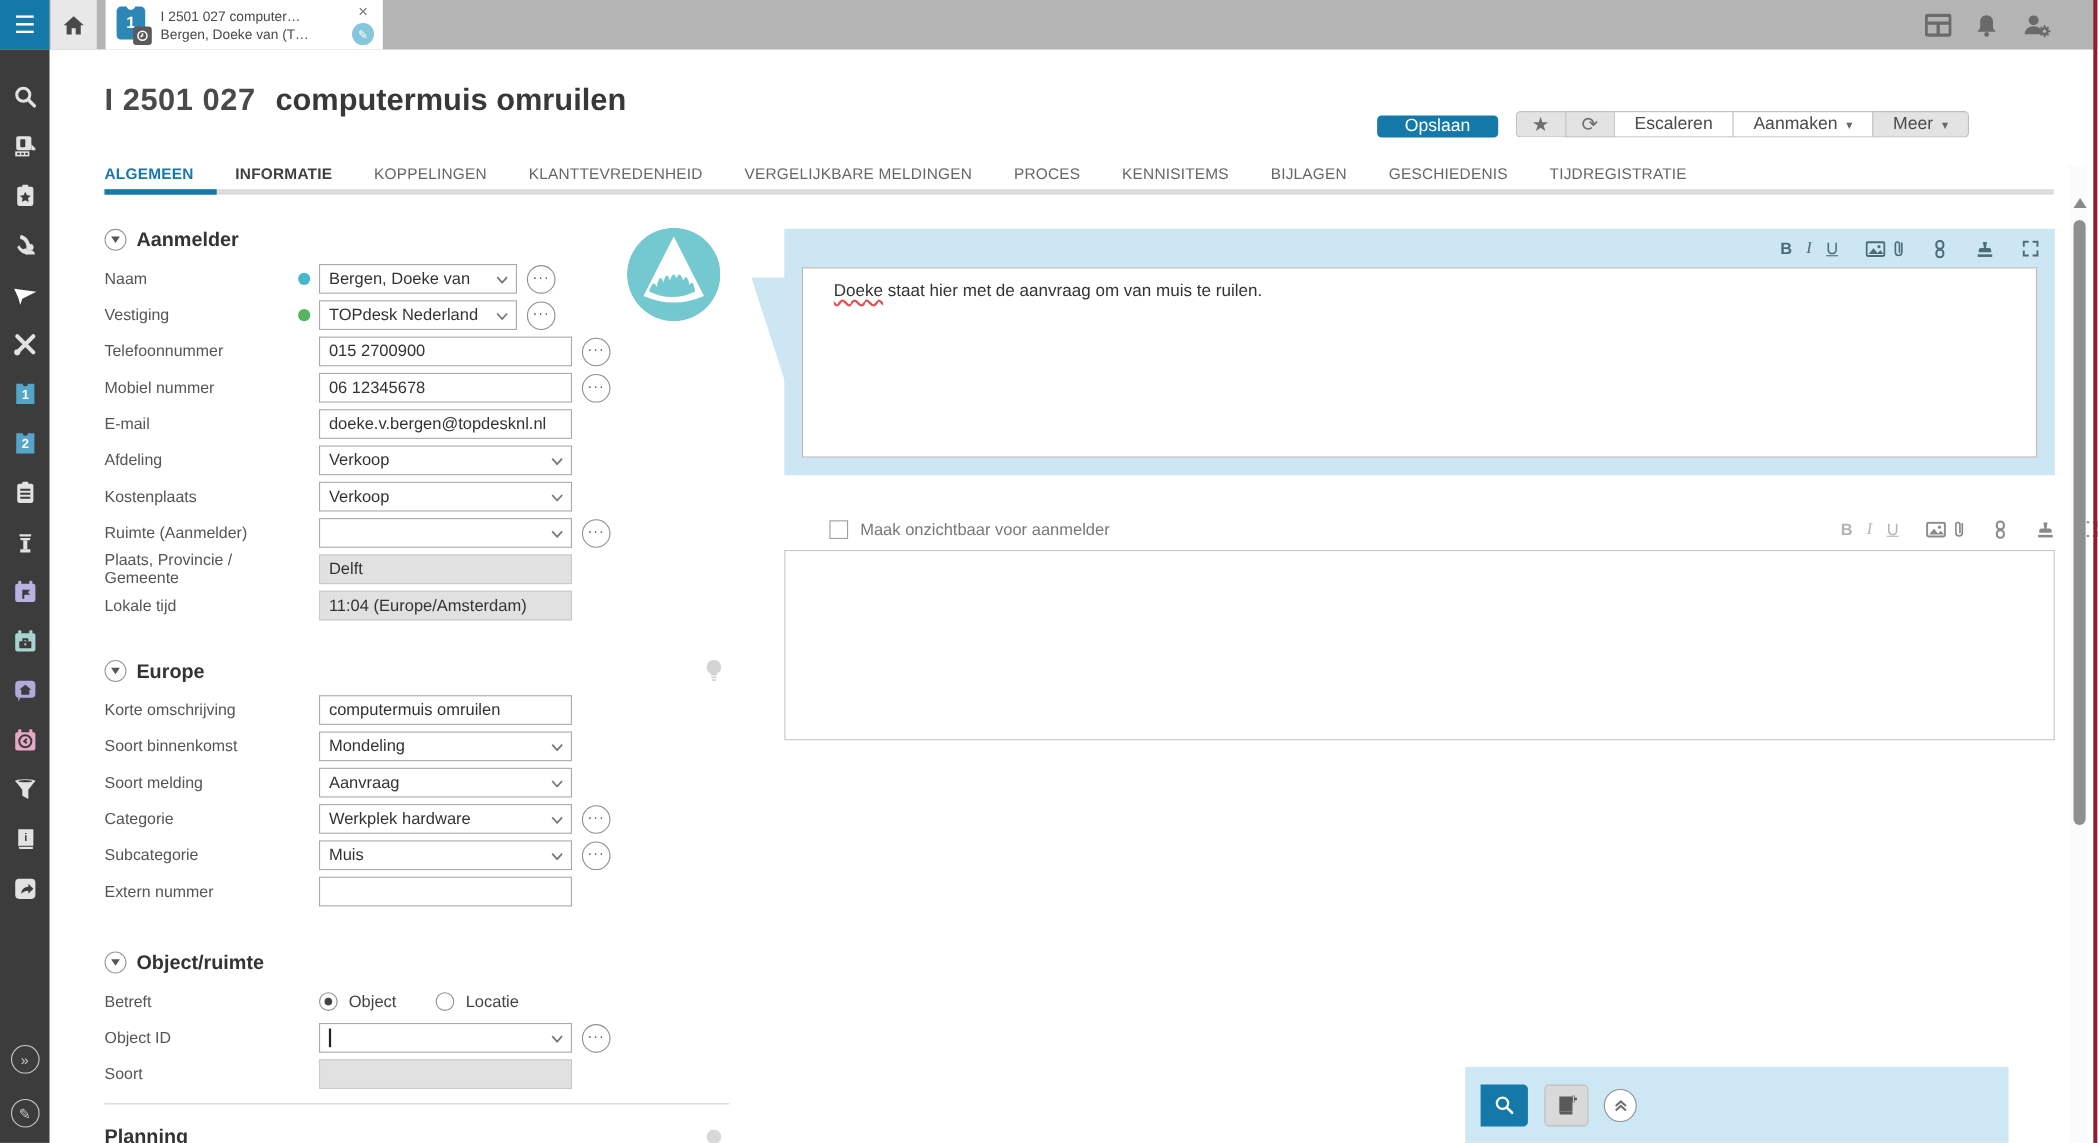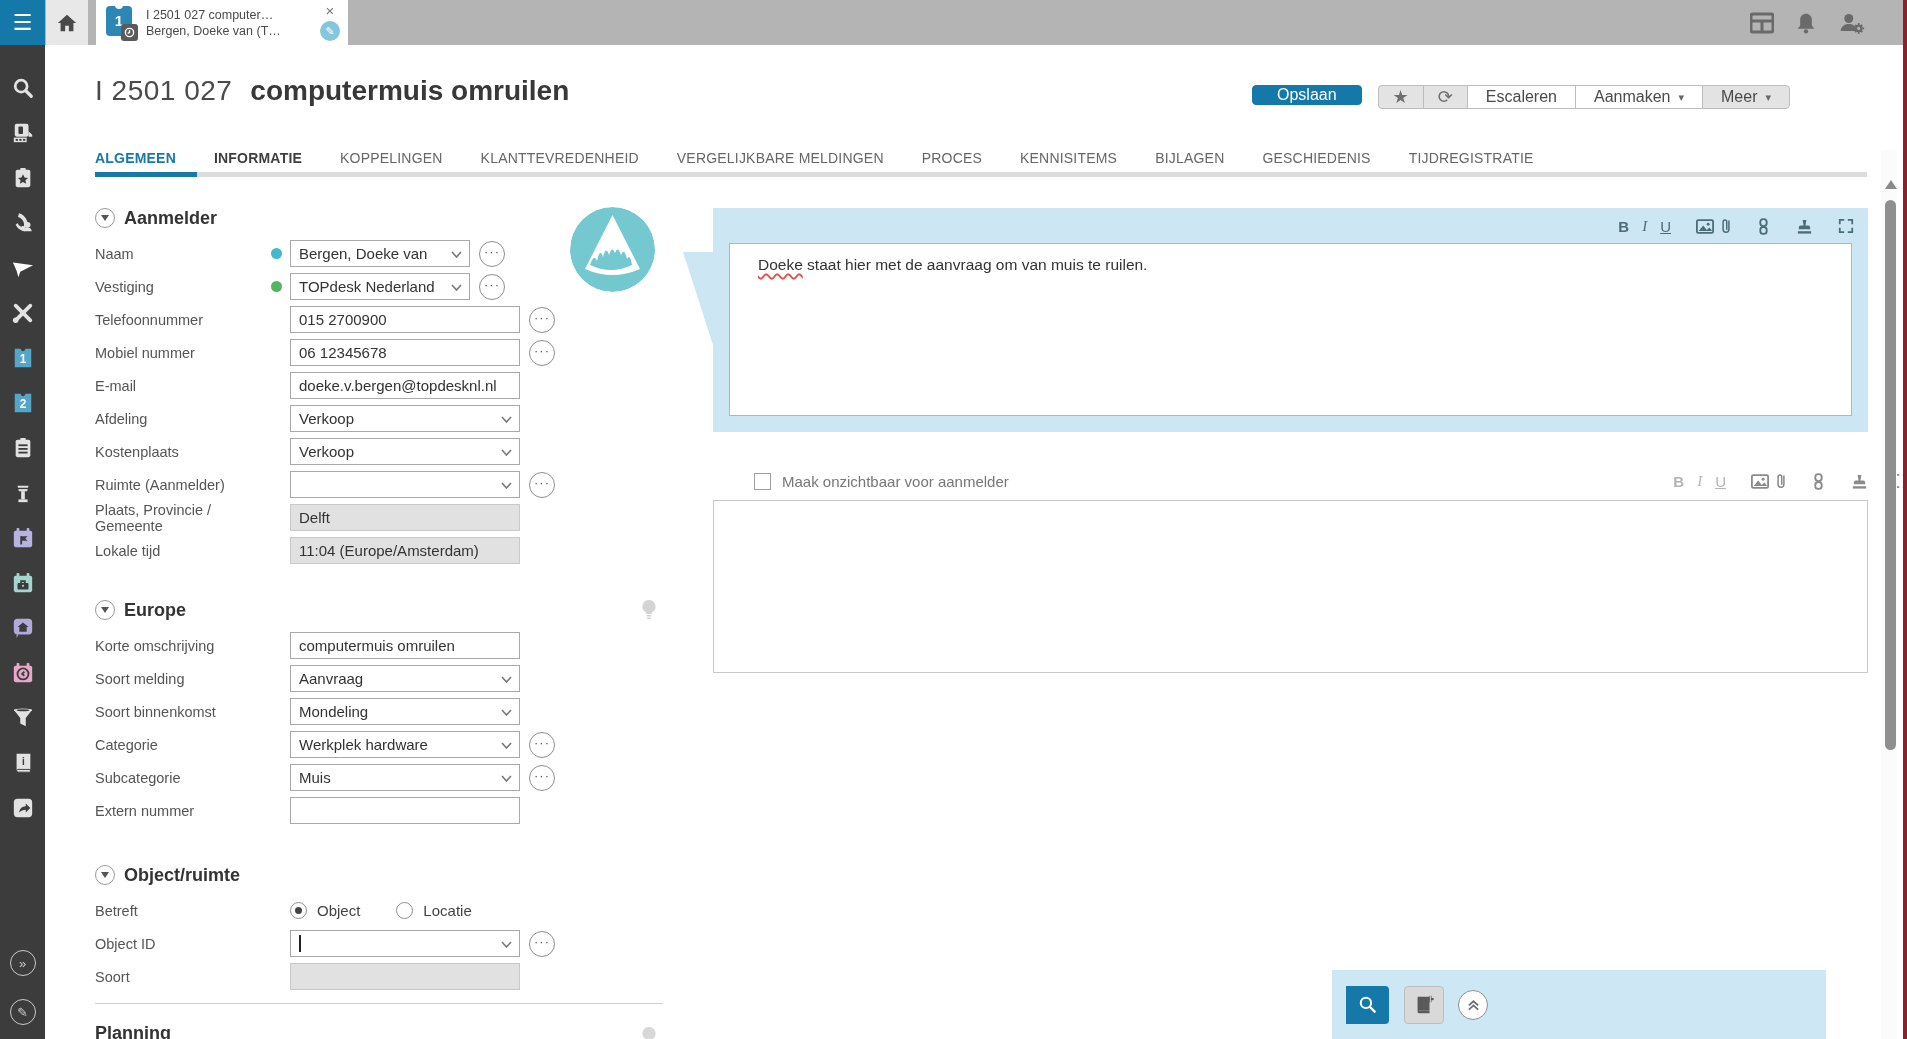--- a/index.html
+++ b/index.html
@@ -30,23 +30,23 @@
   
   .sidebar{position:absolute;left:0;top:45px;width:45px;height:994px;background:#3c3c3c;
     display:flex;flex-direction:column;align-items:center;padding:32px 0 14px 0;gap:23px;}
   .sic{width:22px;height:22px;flex:0 0 22px;cursor:pointer;display:flex;align-items:center;justify-content:center;}
   .sic-bottom{margin-top:auto;}
   .circ-btn{width:26px;height:26px;border:1.5px solid #c9c9c9;border-radius:50%;color:#c9c9c9;
     display:flex;align-items:center;justify-content:center;font-size:13px;cursor:pointer;background:transparent;}
 
   
   .page-title{position:absolute;left:95px;top:75px;font-size:28px;color:#4a4a4a;white-space:nowrap;}
-  .page-title .num{font-weight:400;letter-spacing:.5px;}
+  .page-title .num{font-weight:700;letter-spacing:.5px;}
   .page-title .nam{font-weight:700;color:#383838;margin-left:18px;}
-  .actions{position:absolute;top:85px;right:117px;height:40px;display:flex;align-items:flex-start;}
+  .actions{position:absolute;top:85px;right:117px;height:40px;display:flex;align-items:flex-end;}
   .btn{display:flex;align-items:center;justify-content:center;font-size:16px;color:#4a4a4a;cursor:pointer;
     border:1px solid #bdbdbd;background:#fff;padding:0 18px;}
   .btn.gray{background:#e3e3e3;}
   .btn.primary{background:#1478a8;border-color:#1478a8;color:#fff;border-radius:4px;margin-right:16px;padding:0 24px;}
   .btn-group{display:flex;border-radius:4px;overflow:hidden;}
   .btn-group .btn{border-right-width:0;}
   .btn-group .btn:first-child{border-radius:4px 0 0 4px;}
   .btn-group .btn:last-child{border-right-width:1px;border-radius:0 4px 4px 0;}
   .btn .caret{font-size:11px;margin-left:8px;color:#666;}
   .btn.icon-btn{padding:0 14px;color:#6f6f6f;font-size:18px;}
@@ -599,34 +599,34 @@
           </svg></span>
     </div>
     <div class="frow">
       <span class="flabel">Korte omschrijving</span>
       <span class="dotwrap"></span>
       <span class="fld w-wide">
           <span class="fval">computermuis omruilen</span>
         </span>
     </div>
     <div class="frow">
+      <span class="flabel">Soort binnenkomst</span>
+      <span class="dotwrap"></span>
+      <span class="fld sel w-wide">
+          <span class="fval">Mondeling</span>
+        <svg class="chev" width="11" height="7" viewBox="0 0 11 7">
+            <path d="M1 1l4.5 5L10 1" stroke="#777" stroke-width="1.6" fill="none"></path>
+          </svg>
+        </span>
+    </div>
+    <div class="frow">
       <span class="flabel">Soort melding</span>
       <span class="dotwrap"></span>
       <span class="fld sel w-wide">
           <span class="fval">Aanvraag</span>
-        <svg class="chev" width="11" height="7" viewBox="0 0 11 7">
-            <path d="M1 1l4.5 5L10 1" stroke="#777" stroke-width="1.6" fill="none"></path>
-          </svg>
-        </span>
-    </div>
-    <div class="frow">
-      <span class="flabel">Soort binnenkomst</span>
-      <span class="dotwrap"></span>
-      <span class="fld sel w-wide">
-          <span class="fval">Mondeling</span>
         <svg class="chev" width="11" height="7" viewBox="0 0 11 7">
             <path d="M1 1l4.5 5L10 1" stroke="#777" stroke-width="1.6" fill="none"></path>
           </svg>
         </span>
     </div>
     <div class="frow">
       <span class="flabel">Categorie</span>
       <span class="dotwrap"></span>
       <span class="fld sel w-wide">
           <span class="fval">Werkplek hardware</span>

